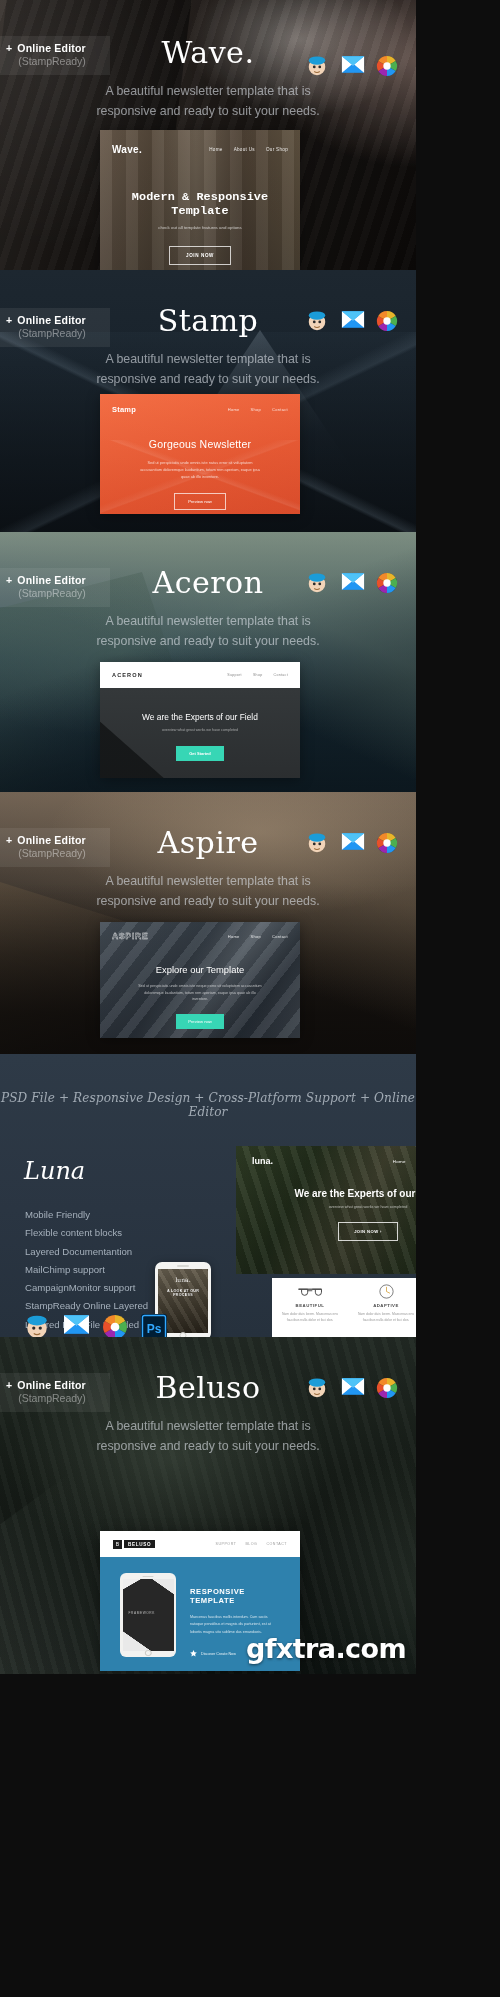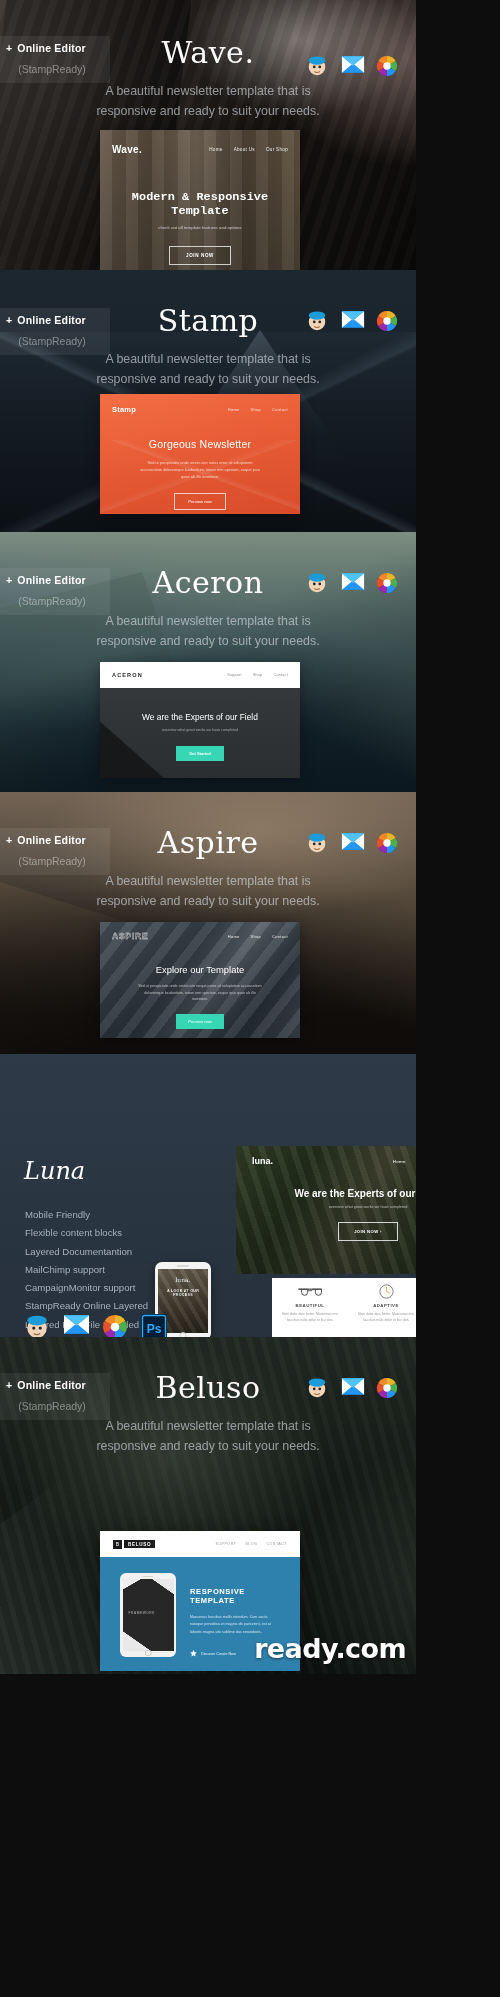--- a/index.html
+++ b/index.html
@@ -38,21 +38,21 @@
     font-weight: bold;
     letter-spacing: .2px;
     white-space: nowrap;
   }
   .badge-line1 .plus { margin-right: 5px; }
   .badge-line2 {
     color: rgba(255,255,255,0.42);
     font-size: 10.5px;
     text-align: center;
     padding-right: 8px;
-    margin-top: 9px;
+    margin-top: 1px;
   }
 
   
   .icons {
     position: absolute;
     right: 18px;
     display: flex;
     align-items: center;
     gap: 13px;
     z-index: 6;
@@ -647,20 +647,21 @@
         <span>inventore.</span>
       </div>
       <div class="aspire-btn">Preview now</div>
     </div>
   </div>
 </section>
 
 <section class="panel" id="p-features">
   <div class="panel-bg"></div>
 
+  <div class="feat-tagline">PSD File + Responsive Design + Cross-Platform Support + Online Editor</div>
   <div class="luna-title">Luna</div>
 
   <ul class="luna-list">
     <li>Mobile Friendly</li>
     <li>Flexible content blocks</li>
     <li>Layered Documentantion</li>
     <li>MailChimp support</li>
     <li>CampaignMonitor support</li>
     <li>StampReady Online Layered</li>
     <li>Layered PSD File Included</li>
@@ -845,14 +846,14 @@
         <div class="beluso-cta">
           <svg viewBox="0 0 14 14" width="7" height="7">
               <path d="M7 0l2 4.3 4.7.6-3.4 3.3.8 4.7L7 10.7 2.9 12.9l.8-4.7L.3 4.9 5 4.3z" fill="#ffffff"></path>
             </svg>
           <span class="beluso-cta-txt">Discover Create Now</span>
         </div>
       </div>
     </div>
   </div>
 
-  <div class="watermark">ready.com</div>
+  <div class="watermark">gfxtra.com</div>
 </section>
 
 </body></html>

